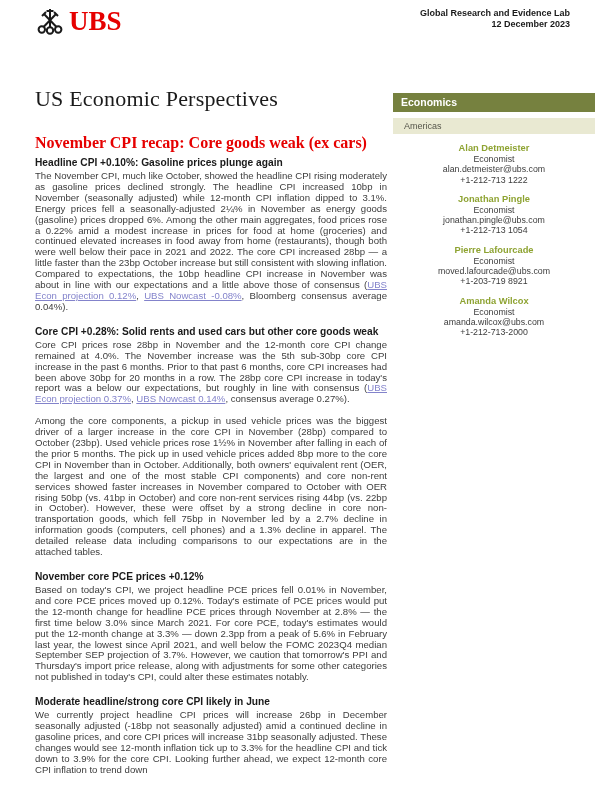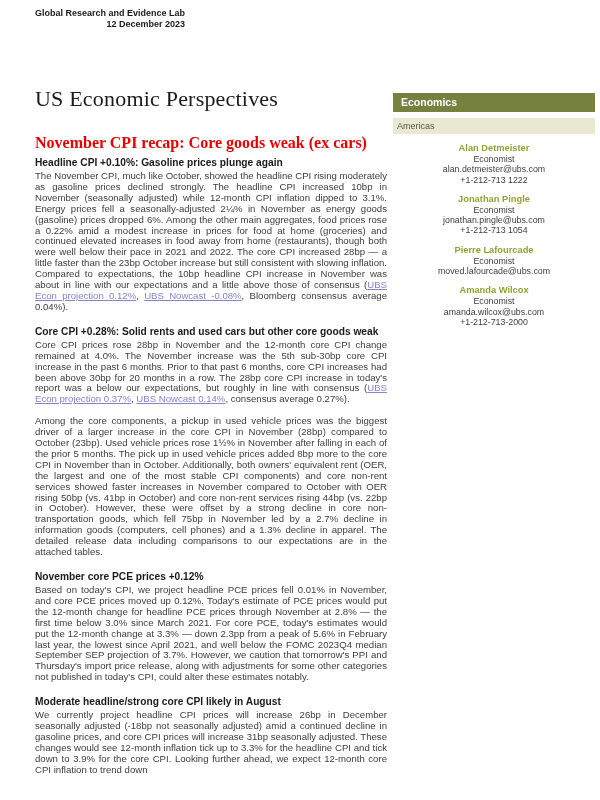--- a/index.html
+++ b/index.html
@@ -22,36 +22,53 @@
   
   .main-col { position:absolute; top:157px; left:35px; width:352px; }
   .section { margin-bottom:13px; }
   .section-heading { font-size:10.2px; font-weight:700; color:#1a1a1a; margin-bottom:3px; }
   p.body-par { font-size:9.6px; line-height:10.9px; text-align:justify; color:#3c3c3c; margin-bottom:11px; }
   p.body-par:last-child { margin-bottom:0; }
   .doc-link { color:#8383cb; text-decoration:underline; cursor:pointer; }
   
   .sidebar { position:absolute; top:93px; left:393px; width:202px; }
   .sidebar-cat { background:#76813f; color:#ffffff; font-weight:700; font-size:10.5px; padding:3px 8px 4px; }
-  .sidebar-region { background:#e9e9d2; color:#55554a; font-size:9px; padding:3px 4px; margin-top:6px; }
+  .sidebar-region { background:#e9e9d2; color:#55554a; font-size:9px; padding:3px 11px; margin-top:6px; }
   .contacts { margin-top:9px; text-align:center; }
   .contact { margin-bottom:9px; }
   .contact-name { color:#8ea332; font-weight:700; font-size:9.3px; line-height:11px; }
   .contact-line { font-size:8.8px; line-height:10.3px; color:#3c3c3c; }
   
   .footer { position:absolute; left:47px; top:774px; width:523px; border-top:1px solid #8c8c8c; padding-top:4px; font-size:8.4px; line-height:10px; color:#1a1a1a; text-align:justify; }
   .footer-normal { font-weight:400; color:#333333; }
   .footer-bold { font-weight:700; padding-left:6px; }
 </style>
 </head>
 <body>
 
 <div class="page">
 
   <div class="header">
+    <div class="logo">
+      <svg class="logo-keys" viewBox="0 0 30 32" fill="none" stroke="#1a1a1a">
+
+        <line x1="15" y1="4" x2="15" y2="23" stroke-width="2"></line>
+        <line x1="11.5" y1="6" x2="18.5" y2="6" stroke-width="2"></line>
+        <circle cx="15" cy="25.5" r="3.2" stroke-width="2"></circle>
+
+        <line x1="8.5" y1="22" x2="21" y2="9" stroke-width="2"></line>
+        <line x1="19" y1="7" x2="23" y2="11" stroke-width="2"></line>
+        <circle cx="6.8" cy="24.5" r="3.2" stroke-width="2"></circle>
+
+        <line x1="21.5" y1="22" x2="9" y2="9" stroke-width="2"></line>
+        <line x1="7" y1="11" x2="11" y2="7" stroke-width="2"></line>
+        <circle cx="23.2" cy="24.5" r="3.2" stroke-width="2"></circle>
+      </svg>
+      <span class="logo-text">UBS</span>
+    </div>
     <div class="header-right">
       <div>Global Research and Evidence Lab</div>
       <div>12 December 2023</div>
     </div>
   </div>
 
   <div class="title-block">
     <div class="doc-title">US Economic Perspectives</div>
     <div class="doc-subtitle">November CPI recap: Core goods weak (ex cars)</div>
   </div>
@@ -68,21 +85,21 @@
       <p class="body-par"><span>Core CPI prices rose 28bp in November and the 12-month core CPI change remained at 4.0%. The November increase was the 5th sub-30bp core CPI increase in the past 6 months. Prior to that past 6 months, core CPI increases had been above 30bp for 20 months in a row. The 28bp core CPI increase in today's report was a below our expectations, but roughly in line with consensus (</span><a href="#" class="doc-link">UBS Econ projection 0.37%</a><span>, </span><a href="#" class="doc-link">UBS Nowcast 0.14%</a><span>, consensus average 0.27%).</span></p>
       <p class="body-par"><span>Among the core components, a pickup in used vehicle prices was the biggest driver of a larger increase in the core CPI in November (28bp) compared to October (23bp). Used vehicle prices rose 1½% in November after falling in each of the prior 5 months. The pick up in used vehicle prices added 8bp more to the core CPI in November than in October. Additionally, both owners' equivalent rent (OER, the largest and one of the most stable CPI components) and core non-rent services showed faster increases in November compared to October with OER rising 50bp (vs. 41bp in October) and core non-rent services rising 44bp (vs. 22bp in October). However, these were offset by a strong decline in core non-transportation goods, which fell 75bp in November led by a 2.7% decline in information goods (computers, cell phones) and a 1.3% decline in apparel. The detailed release data including comparisons to our expectations are in the attached tables.</span></p>
     </div>
 
     <div class="section">
       <div class="section-heading">November core PCE prices +0.12%</div>
       <p class="body-par"><span>Based on today's CPI, we project headline PCE prices fell 0.01% in November, and core PCE prices moved up 0.12%. Today's estimate of PCE prices would put the 12-month change for headline PCE prices through November at 2.8% — the first time below 3.0% since March 2021. For core PCE, today's estimates would put the 12-month change at 3.3% — down 2.3pp from a peak of 5.6% in February last year, the lowest since April 2021, and well below the FOMC 2023Q4 median September SEP projection of 3.7%. However, we caution that tomorrow's PPI and Thursday's import price release, along with adjustments for some other categories not published in today's CPI, could alter these estimates notably.</span></p>
     </div>
 
     <div class="section">
-      <div class="section-heading">Moderate headline/strong core CPI likely in August</div>
+      <div class="section-heading">Moderate headline/strong core CPI likely in June</div>
       <p class="body-par"><span>We currently project headline CPI prices will increase 26bp in December seasonally adjusted (-18bp not seasonally adjusted) amid a continued decline in gasoline prices, and core CPI prices will increase 31bp seasonally adjusted. These changes would see 12-month inflation tick up to 3.3% for the headline CPI and tick down to 3.9% for the core CPI. Looking further ahead, we expect 12-month core CPI inflation to trend down</span></p>
     </div>
 
   </div>
 
   <div class="sidebar">
     <div class="sidebar-cat">Economics</div>
     <div class="sidebar-region">Americas</div>
 
     <div class="contacts">
@@ -95,20 +112,21 @@
       <div class="contact">
         <div class="contact-name">Jonathan Pingle</div>
         <div class="contact-line">Economist</div>
         <div class="contact-line">jonathan.pingle@ubs.com</div>
         <div class="contact-line">+1-212-713 1054</div>
       </div>
       <div class="contact">
         <div class="contact-name">Pierre Lafourcade</div>
         <div class="contact-line">Economist</div>
         <div class="contact-line">moved.lafourcade@ubs.com</div>
+        <div class="contact-line">+1-203-719 8921</div>
       </div>
       <div class="contact">
         <div class="contact-name">Amanda Wilcox</div>
         <div class="contact-line">Economist</div>
         <div class="contact-line">amanda.wilcox@ubs.com</div>
         <div class="contact-line">+1-212-713-2000</div>
       </div>
     </div>
   </div>
 

